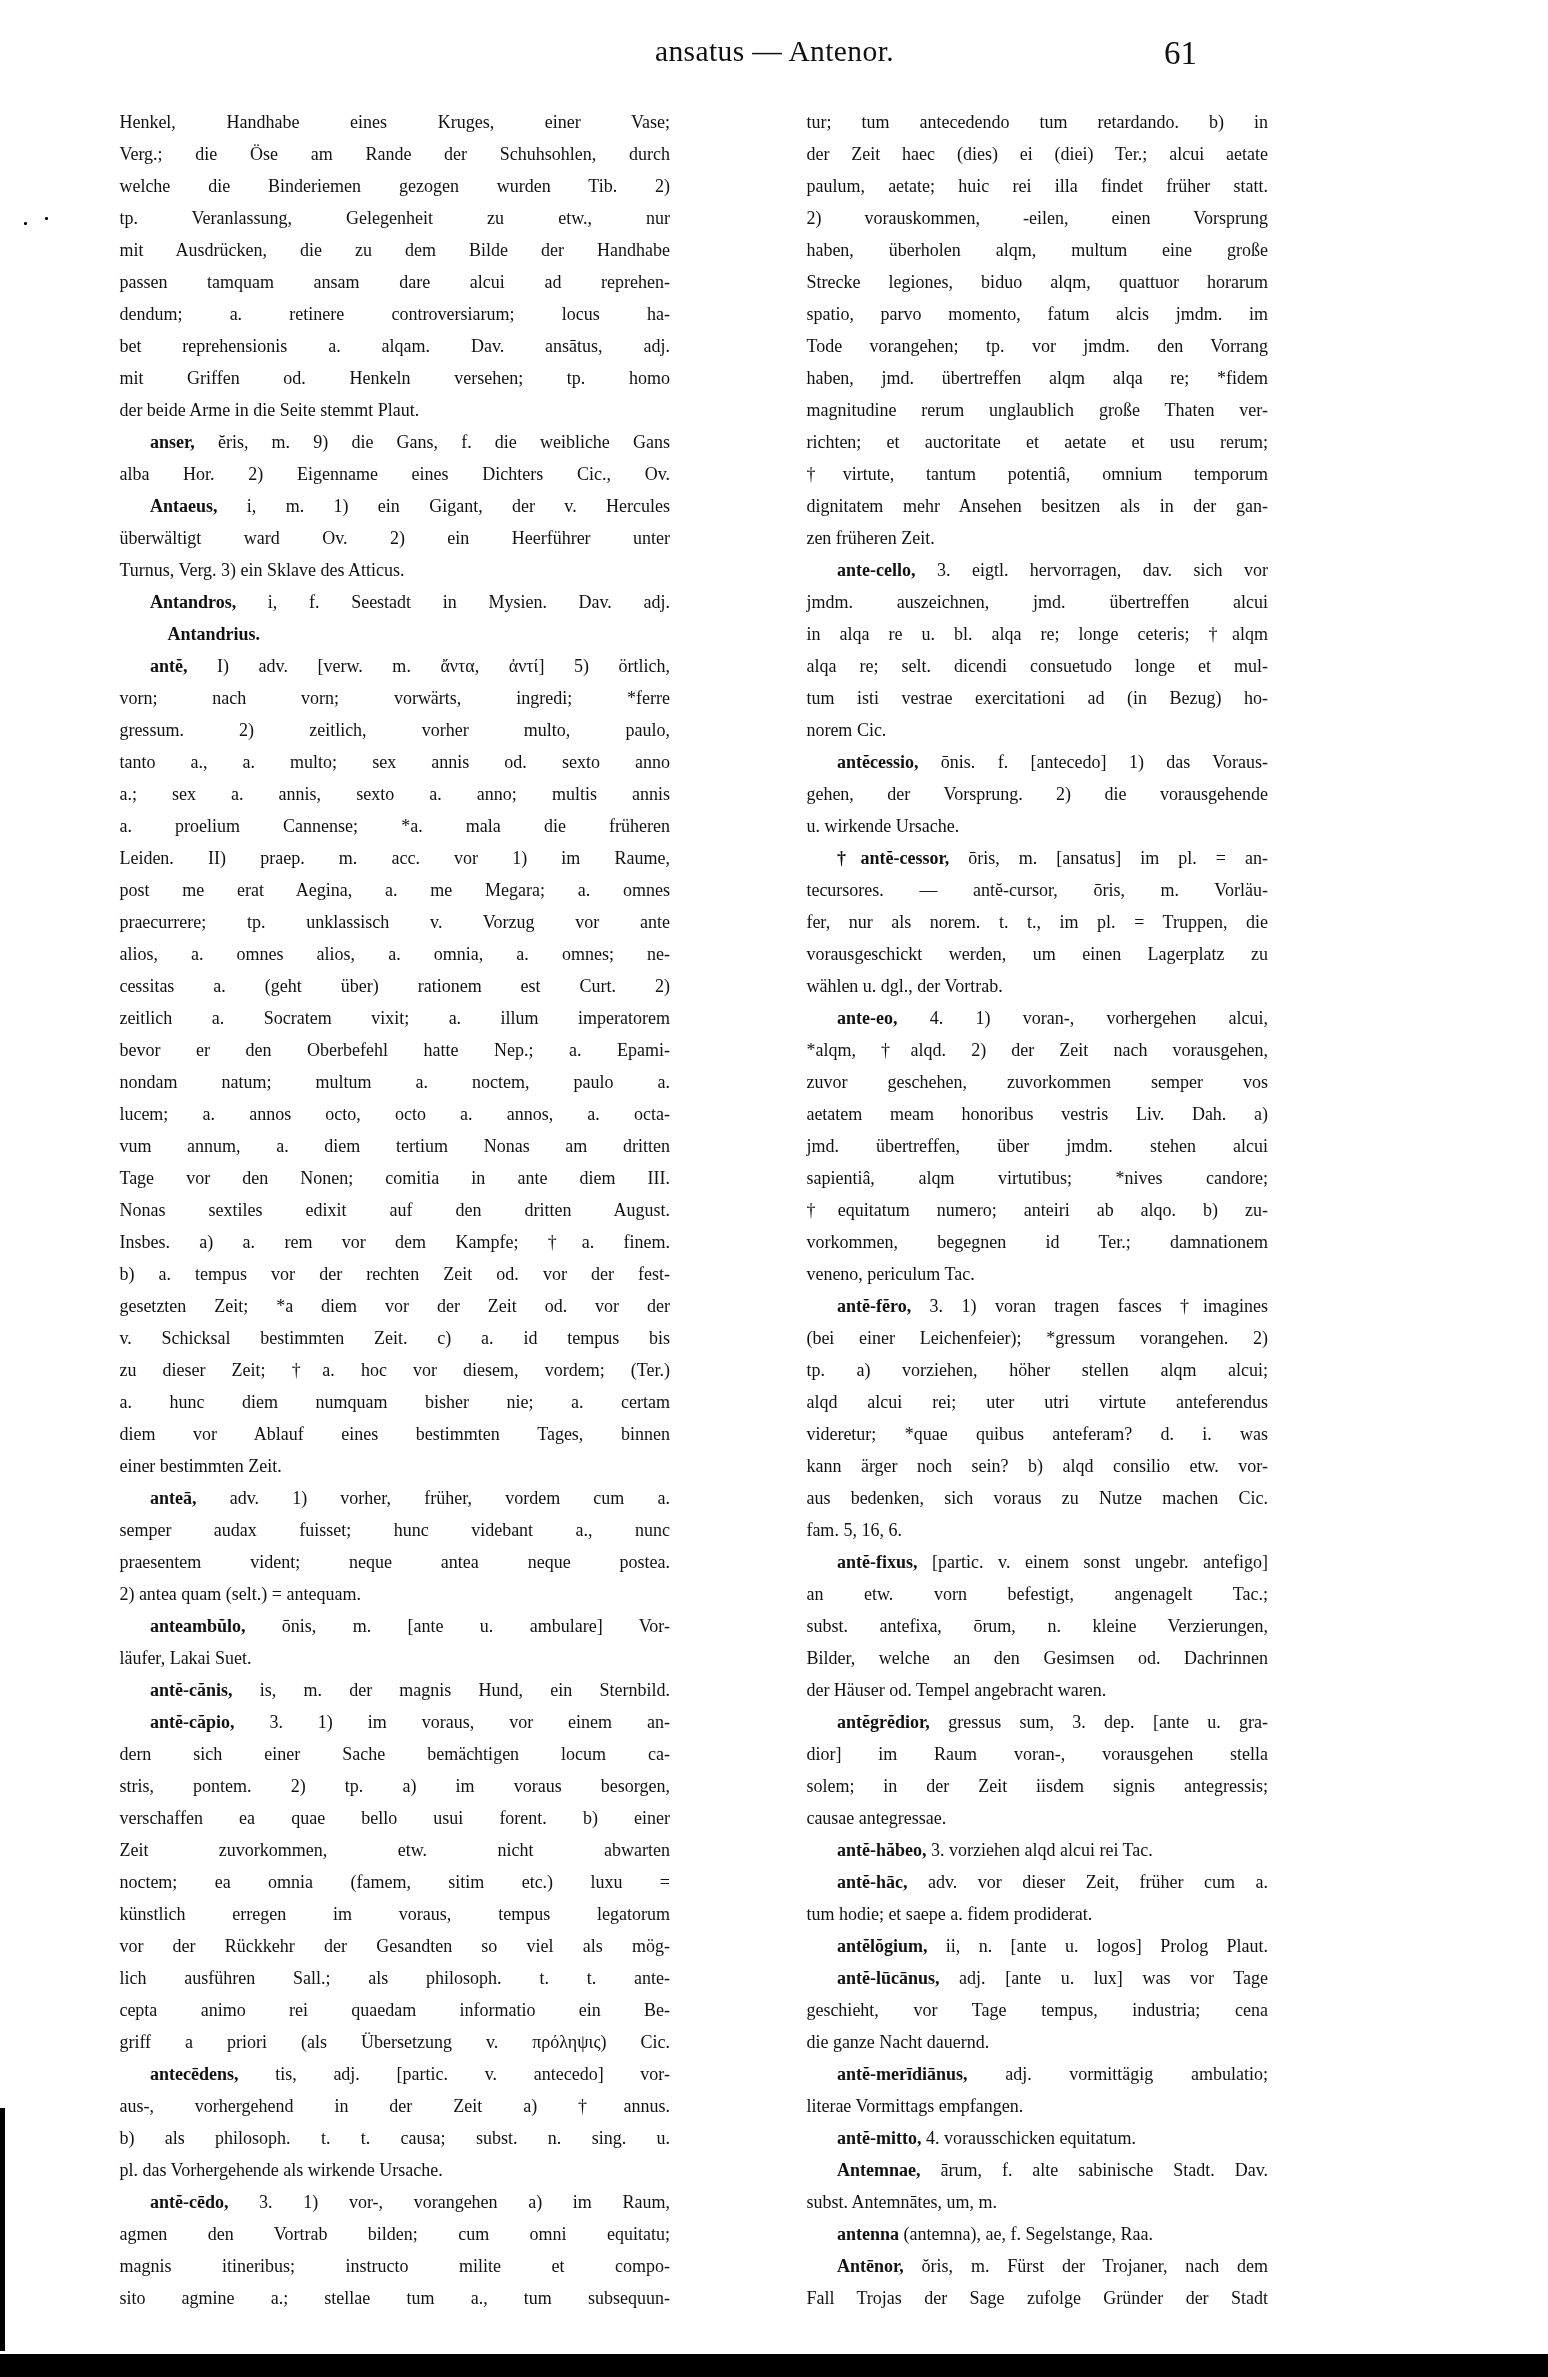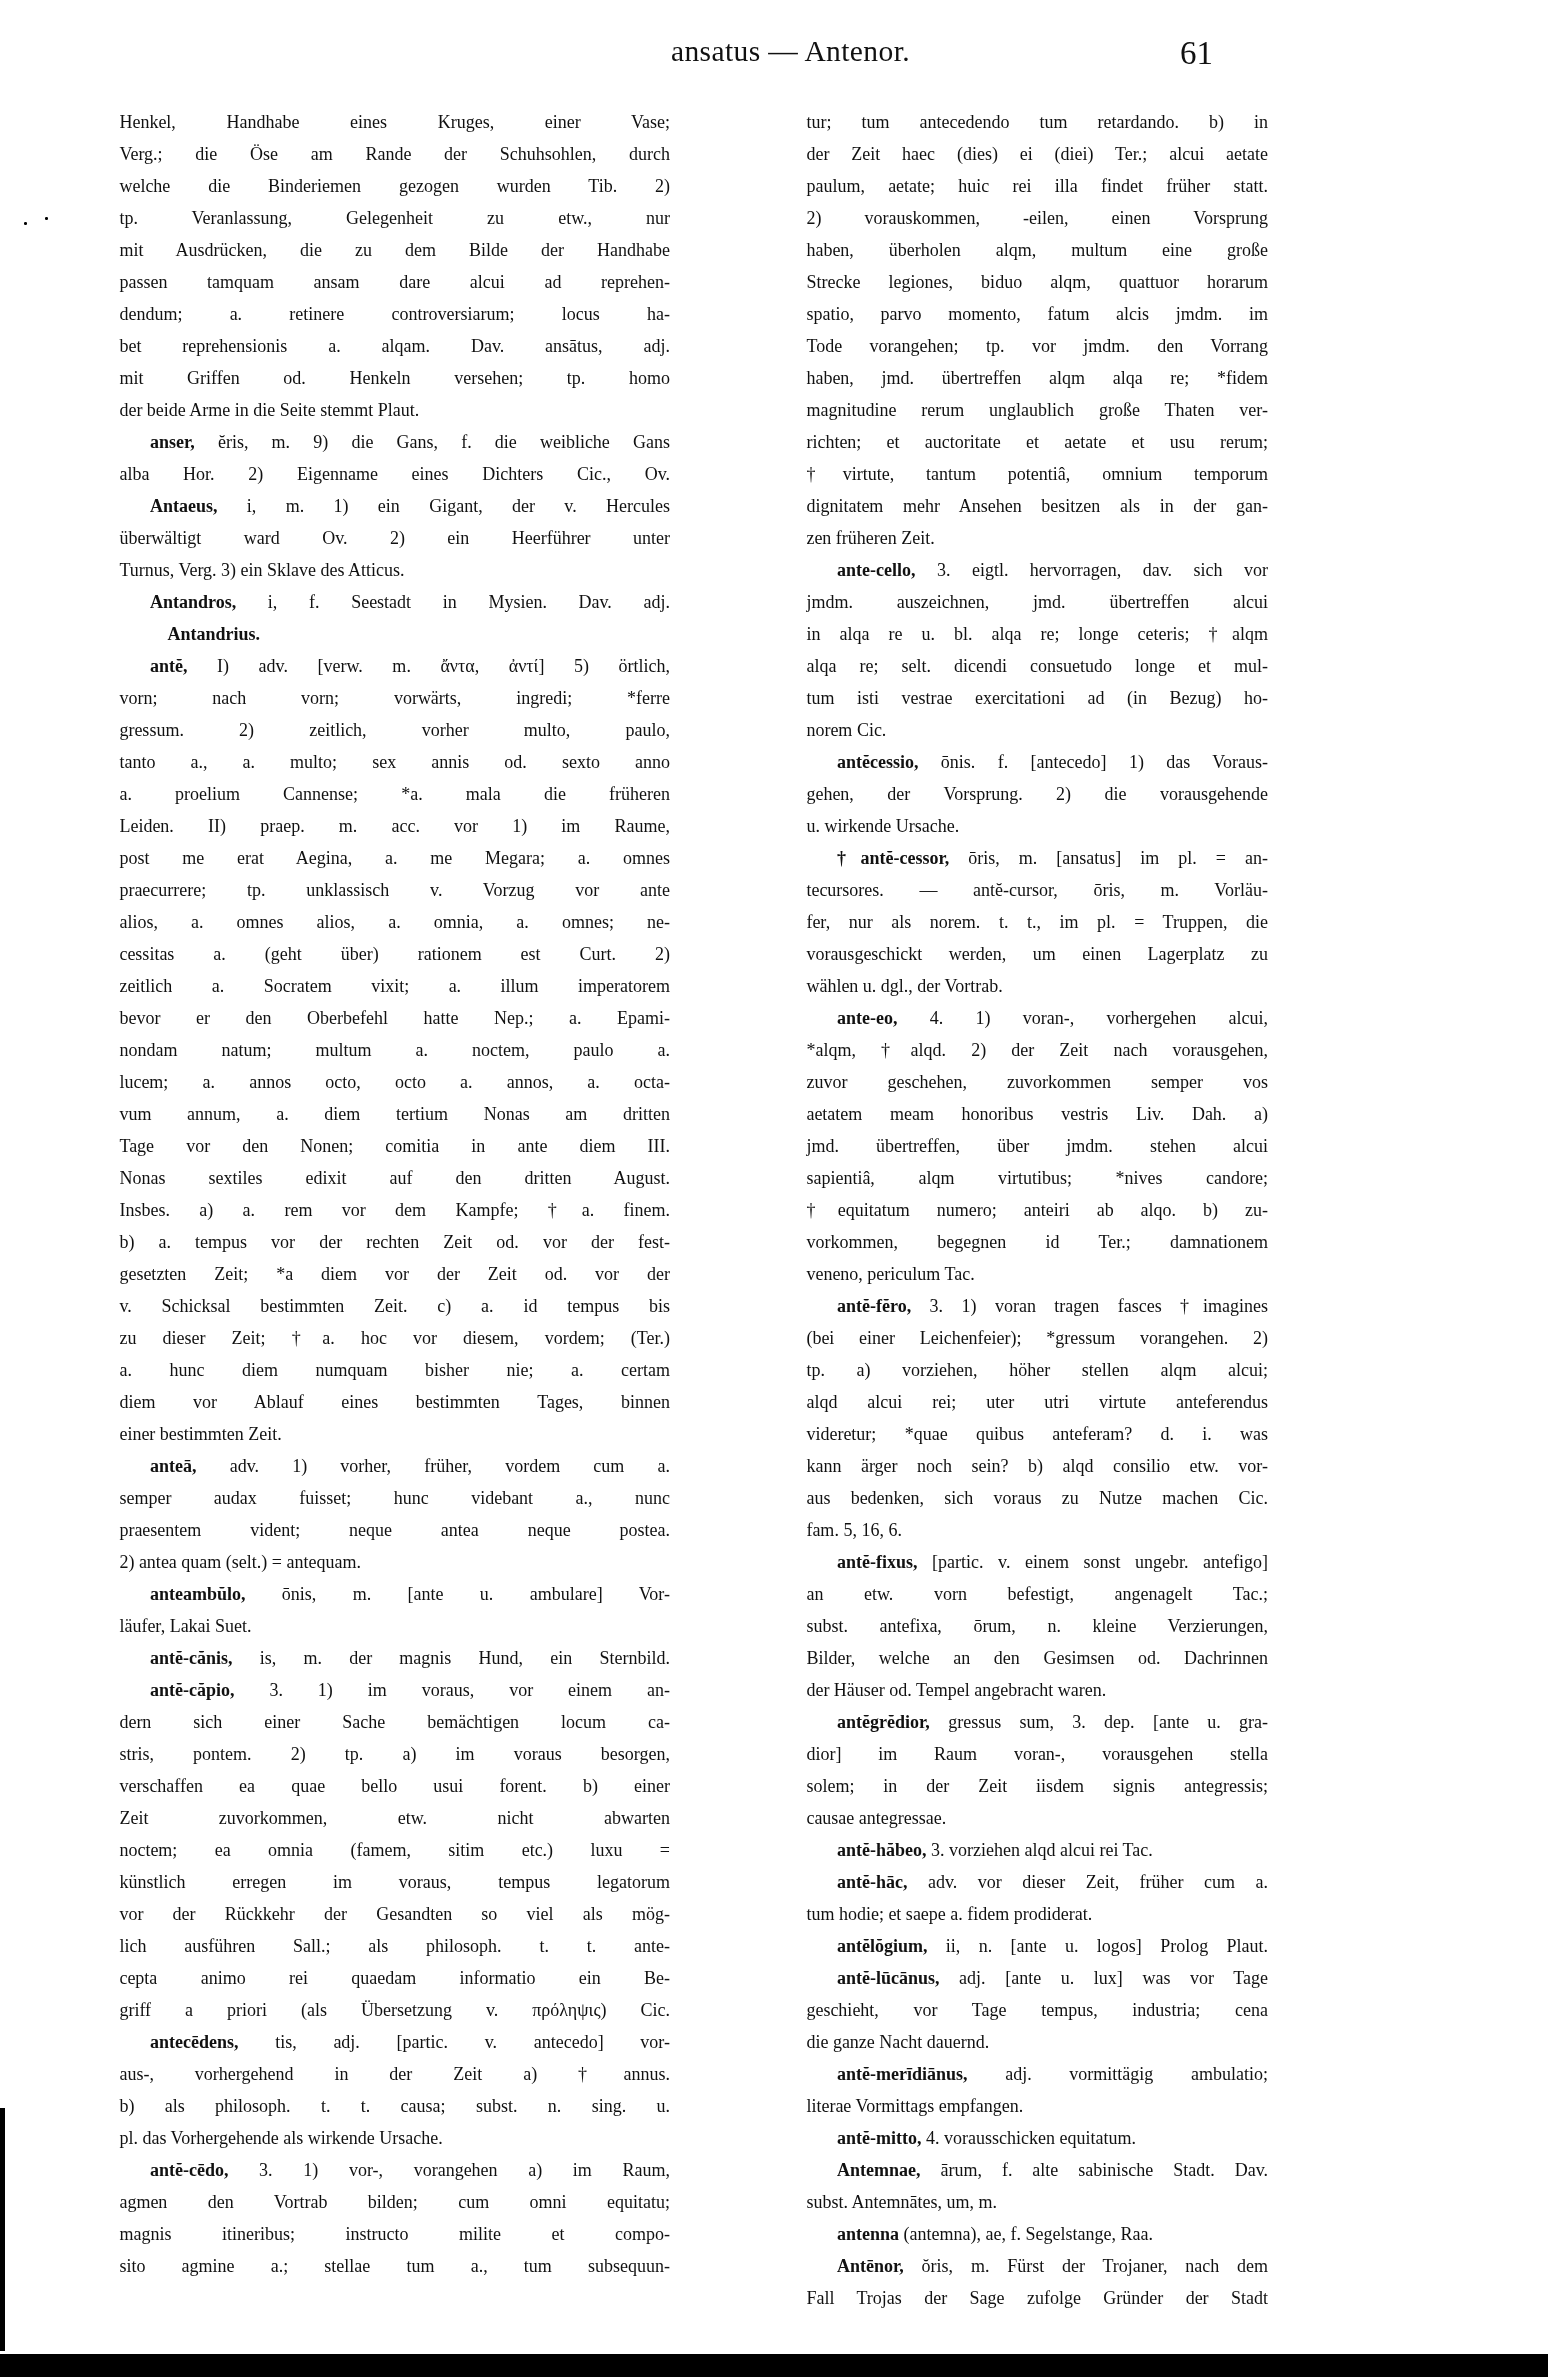--- a/index.html
+++ b/index.html
@@ -1,18 +1,18 @@
 <!DOCTYPE html>
 <html style="font-size:14px"><head>
 <meta charset="utf-8">
 <style>
   html, body { margin:0; padding:0; background:#ffffff; }
   body { width:1549px; height:2377px; position:relative; overflow:hidden;
          font-family:"Liberation Serif","DejaVu Serif",serif; color:#111; }
-  .header { position:absolute; top:35px; left:16px; width:1294px; height:43px; }
+  .header { position:absolute; top:35px; left:0; width:1294px; height:43px; }
   .running-title { position:absolute; left:0; width:1549px; text-align:center; top:0;
                    font-size:29.5px; letter-spacing:0.4px; }
   .page-number { position:absolute; right:97px; top:0; font-size:33px; }
   .col { position:absolute; top:106px; width:568px; font-size:18px; line-height:32px; }
   .col-left { left:102px; }
   .col-right { left:789px; width:479px; }
   .line { white-space:nowrap; text-align:justify; text-align-last:justify; height:32px; overflow:visible; }
   .line.last { text-align-last:left; }
   .line.indent { padding-left:17.4px; }
   .line.entry { padding-left:0; }
@@ -44,20 +44,21 @@
     <div class="line indent">alba Hor. 2) Eigenname eines Dichters Cic., Ov.</div>
     <div class="line entry"><span class="hw">Antaeus,</span><span> i, m. 1) ein Gigant, der v. Hercules</span></div>
     <div class="line indent">überwältigt ward Ov. 2) ein Heerführer unter</div>
     <div class="line indent last">Turnus, Verg. 3) ein Sklave des Atticus.</div>
     <div class="line entry"><span class="hw">Antandros,</span><span> i, f. Seestadt in Mysien. Dav. adj.</span></div>
     <div class="line indent last"><span class="hw">Antandrius.</span><span></span></div>
     <div class="line entry"><span class="hw">antĕ,</span><span> I) adv. [verw. m. ἄντα, ἀντί] 5) örtlich,</span></div>
     <div class="line indent">vorn; nach vorn; vorwärts, ingredi; *ferre</div>
     <div class="line indent">gressum. 2) zeitlich, vorher multo, paulo,</div>
     <div class="line indent">tanto a., a. multo; sex annis od. sexto anno</div>
+    <div class="line indent">a.; sex a. annis, sexto a. anno; multis annis</div>
     <div class="line indent">a. proelium Cannense; *a. mala die früheren</div>
     <div class="line indent">Leiden. II) praep. m. acc. vor 1) im Raume,</div>
     <div class="line indent">post me erat Aegina, a. me Megara; a. omnes</div>
     <div class="line indent">praecurrere; tp. unklassisch v. Vorzug vor ante</div>
     <div class="line indent">alios, a. omnes alios, a. omnia, a. omnes; ne-</div>
     <div class="line indent">cessitas a. (geht über) rationem est Curt. 2)</div>
     <div class="line indent">zeitlich a. Socratem vixit; a. illum imperatorem</div>
     <div class="line indent">bevor er den Oberbefehl hatte Nep.; a. Epami-</div>
     <div class="line indent">nondam natum; multum a. noctem, paulo a.</div>
     <div class="line indent">lucem; a. annos octo, octo a. annos, a. octa-</div>

